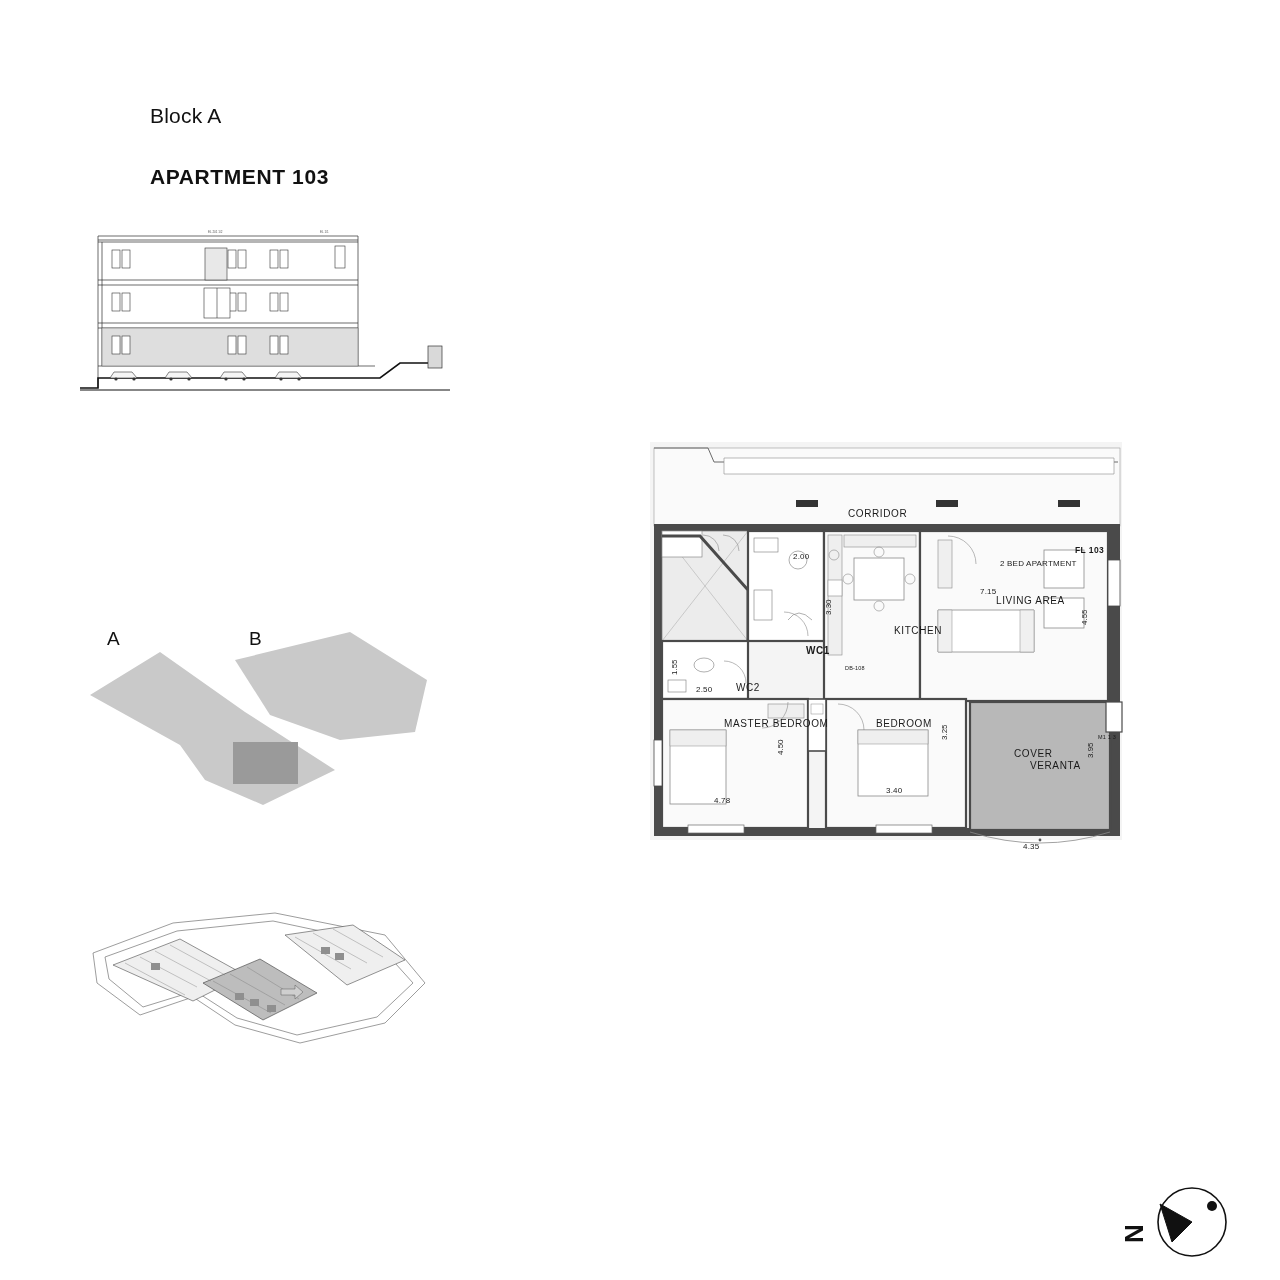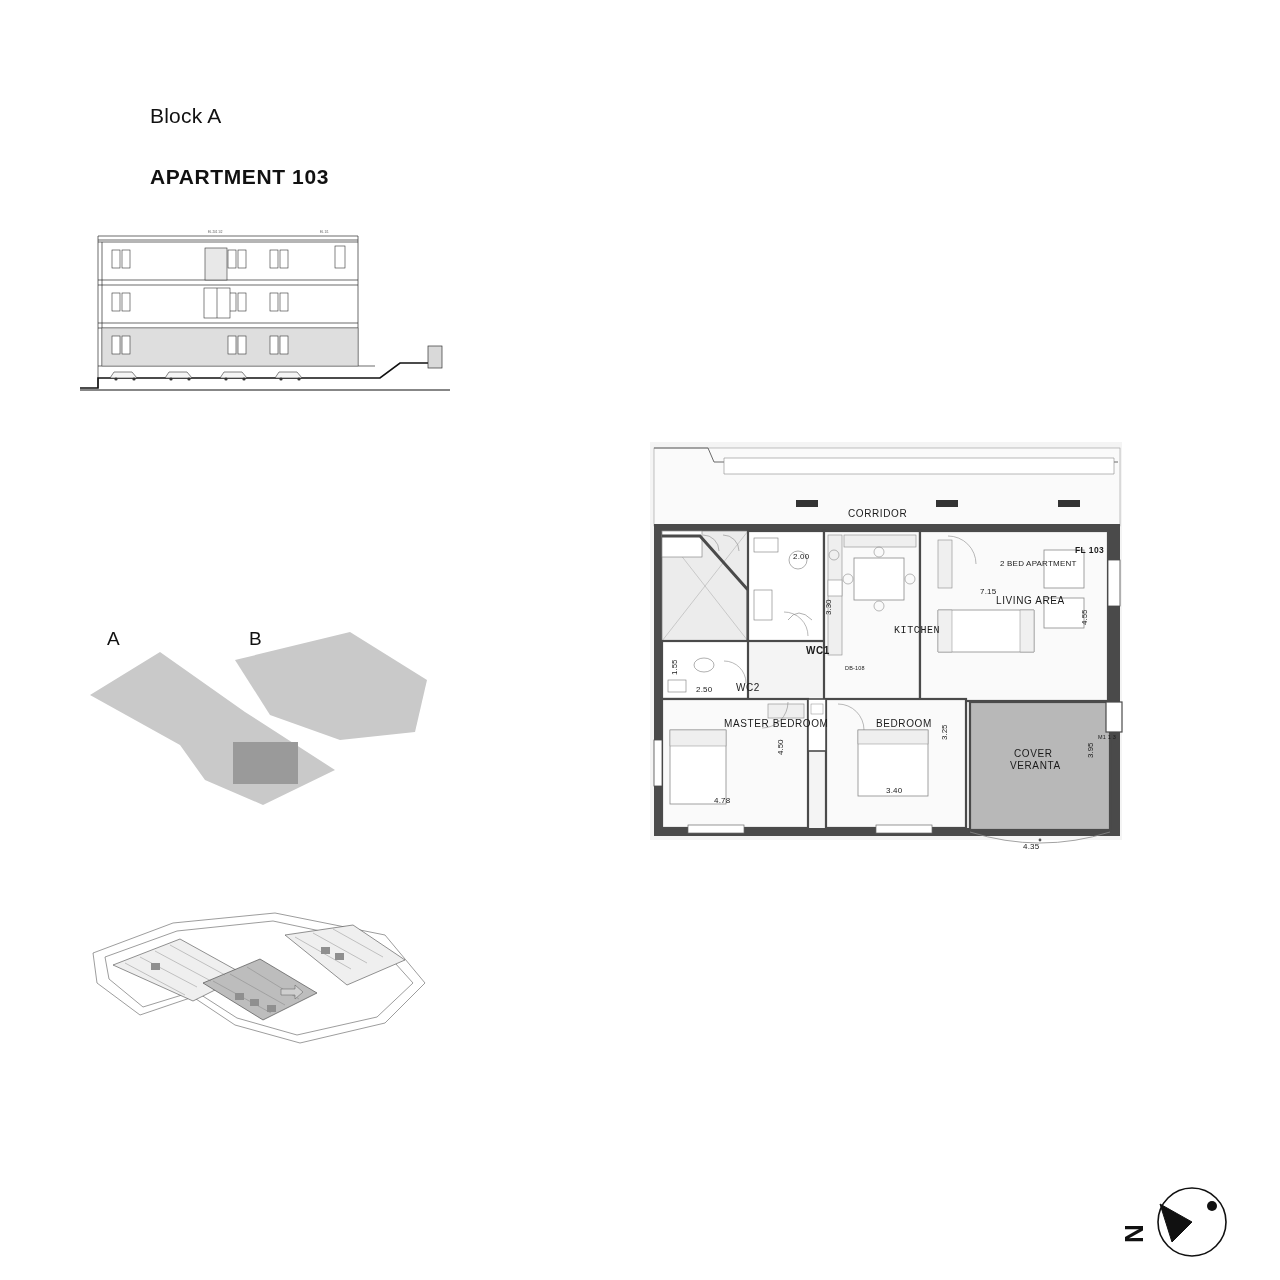--- a/index.html
+++ b/index.html
@@ -391,28 +391,28 @@
     <rect x="458" y="262" width="16" height="30" fill="#ffffff" stroke="#4a4a4a" stroke-width="1.2"></rect>
 
     <rect x="460" y="120" width="12" height="46" fill="#ffffff" stroke="#4a4a4a" stroke-width="0.8"></rect>
 
     <rect x="6" y="300" width="8" height="46" fill="#ffffff" stroke="#4a4a4a" stroke-width="0.8"></rect>
   </svg>
 
   
   <div class="fp-label room-name" style="left:200px; top:68px;">CORRIDOR</div>
 
-  <div class="fp-label room-name" style="left:246px; top:185px;font-family:Liberation Mono, monospace;">KITCHEN</div>
+  <div class="fp-label room-name" style="left:246px; top:185px;">KITCHEN</div>
   <div class="fp-label room-name" style="left:348px; top:155px;">LIVING AREA</div>
   <div class="fp-label room-name" style="left:158px; top:205px;font-weight:bold;">WC1</div>
   <div class="fp-label room-name" style="left:88px; top:242px;">WC2</div>
   <div class="fp-label room-name" style="left:32px; top:278px;padding-left:44px;">MASTER BEDROOM</div>
   <div class="fp-label room-name" style="left:228px; top:278px;">BEDROOM</div>
   <div class="fp-label room-name" style="left:366px; top:308px;">COVER</div>
-  <div class="fp-label room-name" style="left:362px; top:320px;">VERANTA</div>
+  <div class="fp-label room-name" style="left:382px; top:320px;">VERANTA</div>
 
   <div class="fp-label fl-tag" style="left:380px; top:105px;padding-left:47px;">FL 103</div>
   <div class="fp-label fl-sub" style="left:352px; top:119px;">2 BED APARTMENT</div>
   <div class="fp-label tiny" style="left:197px; top:225px;">DB-108</div>
   <div class="fp-label tiny" style="left:450px; top:294px;">M1 1 3</div>
 
   
   <div class="fp-label dim" style="left:145px; top:112px;">2.00</div>
   <div class="fp-label dim-v" style="left:176px; top:175px;">3.30</div>
   <div class="fp-label dim" style="left:332px; top:139px;margin-top:8px;">7.15</div>

